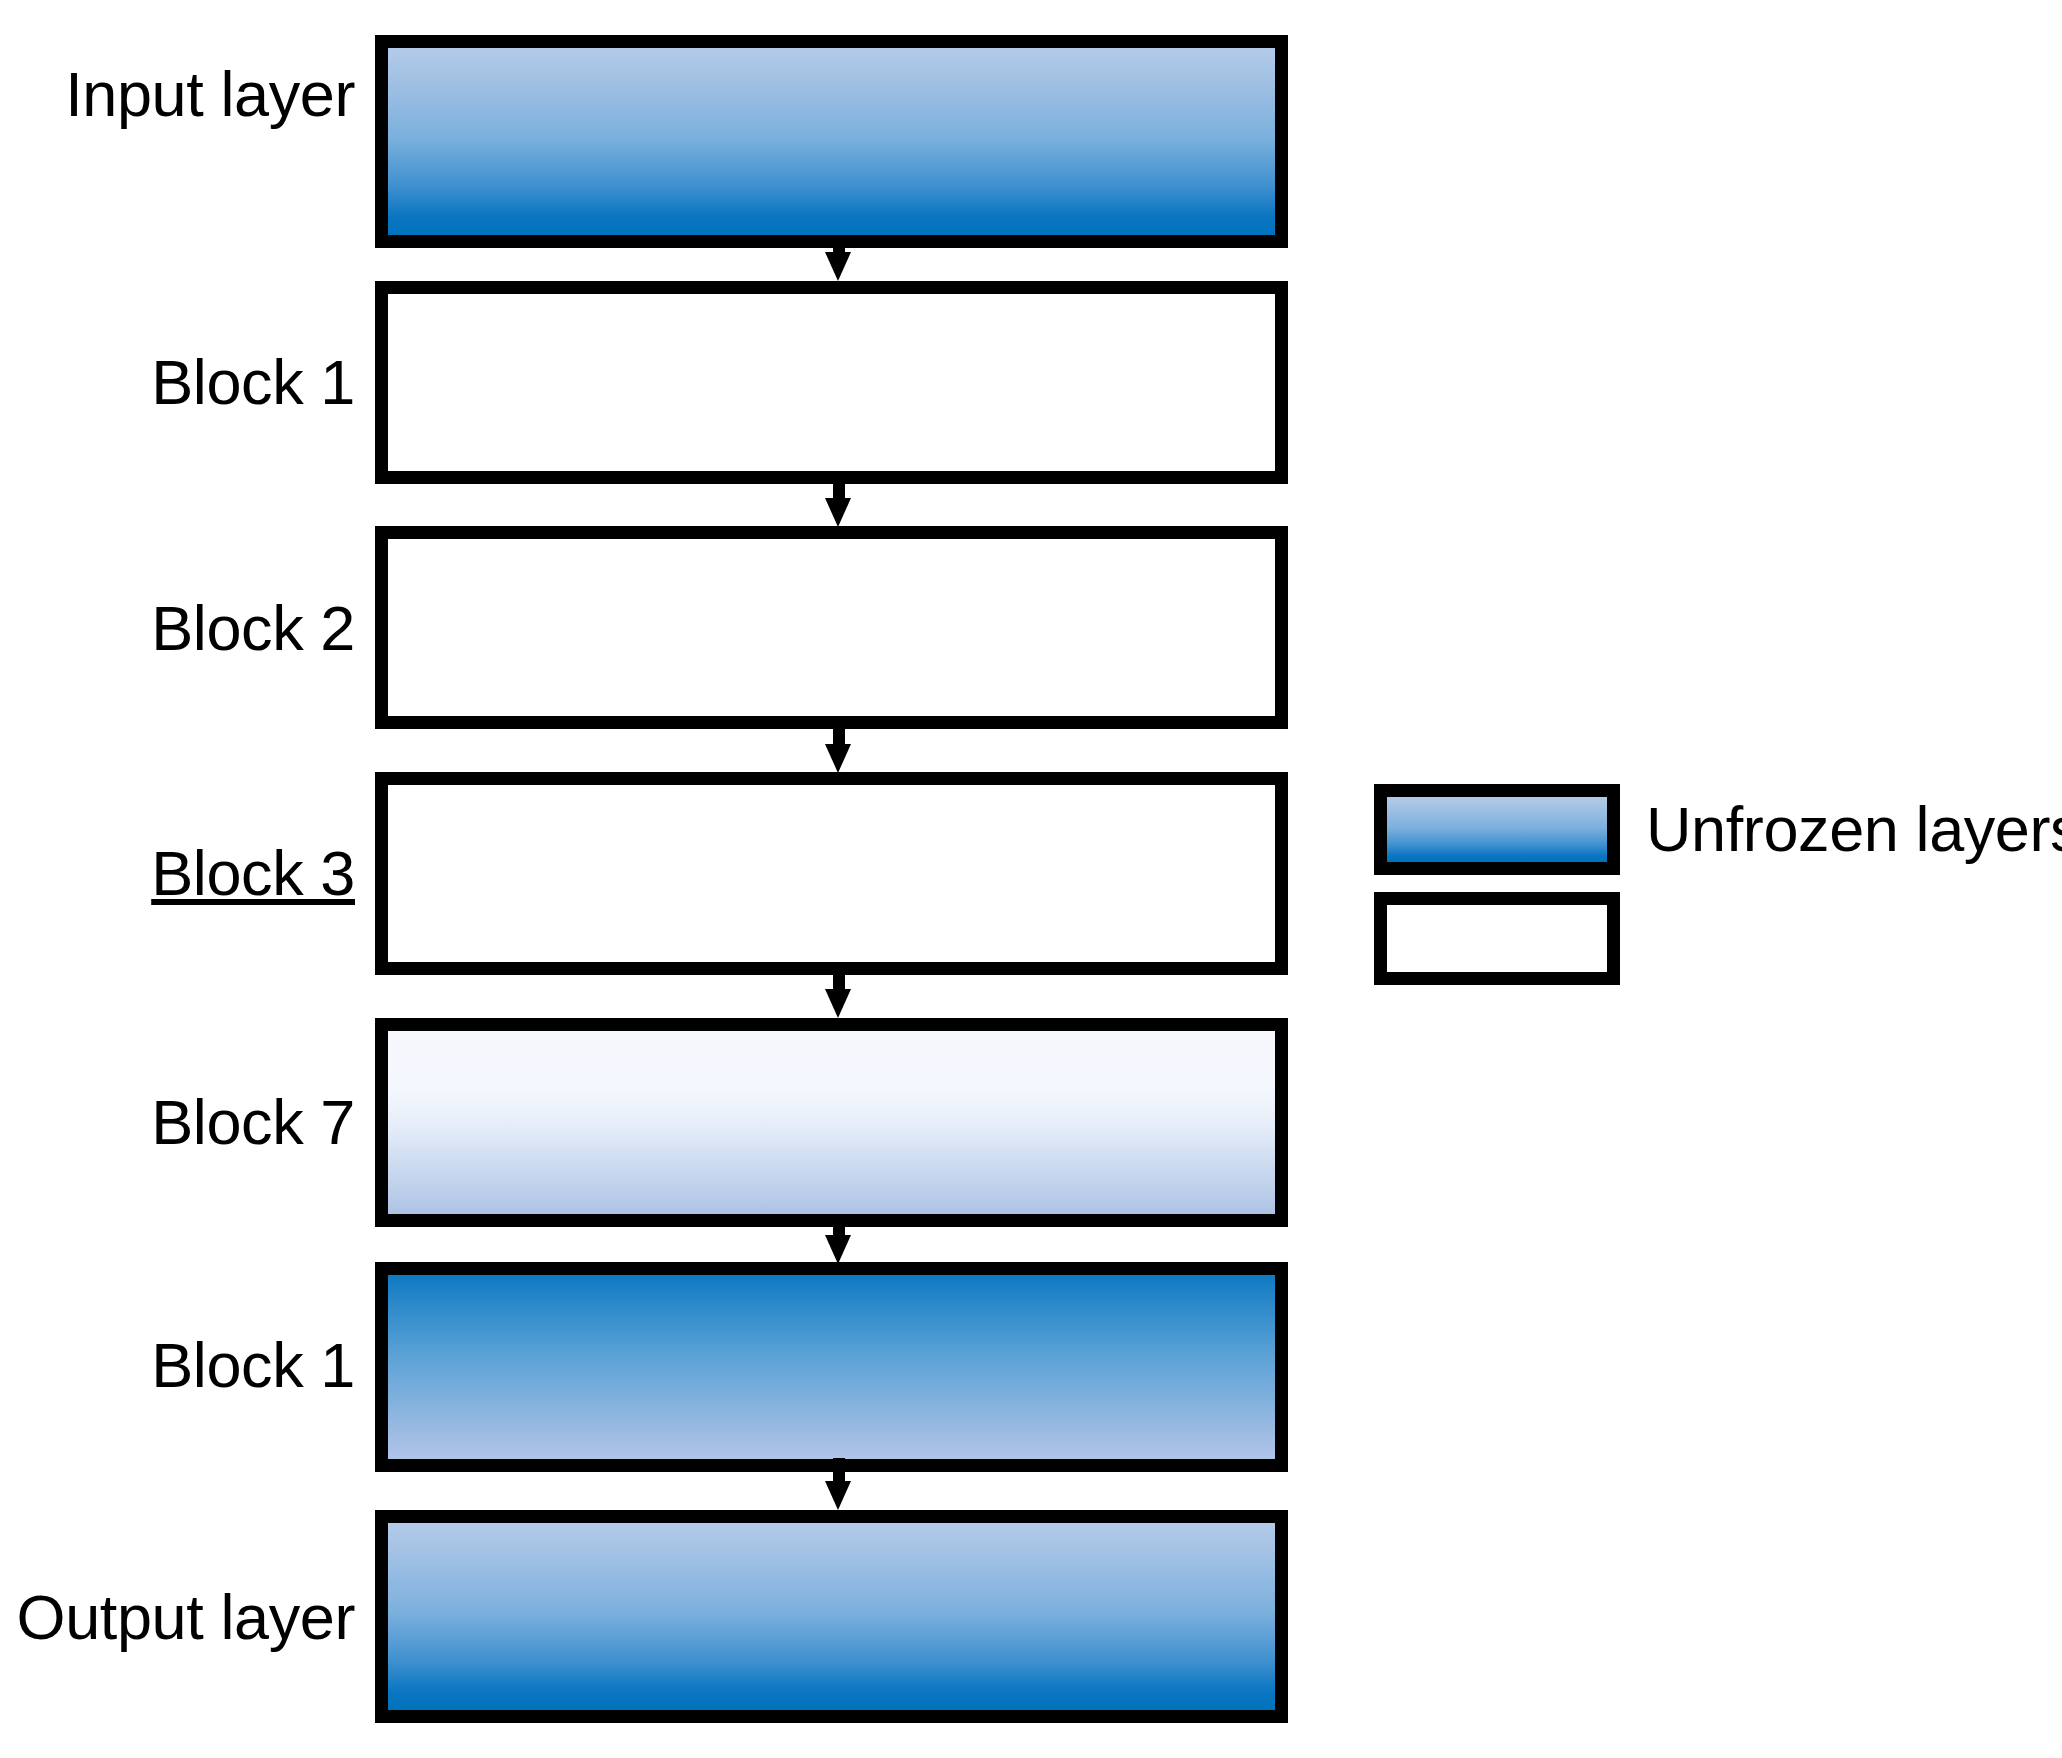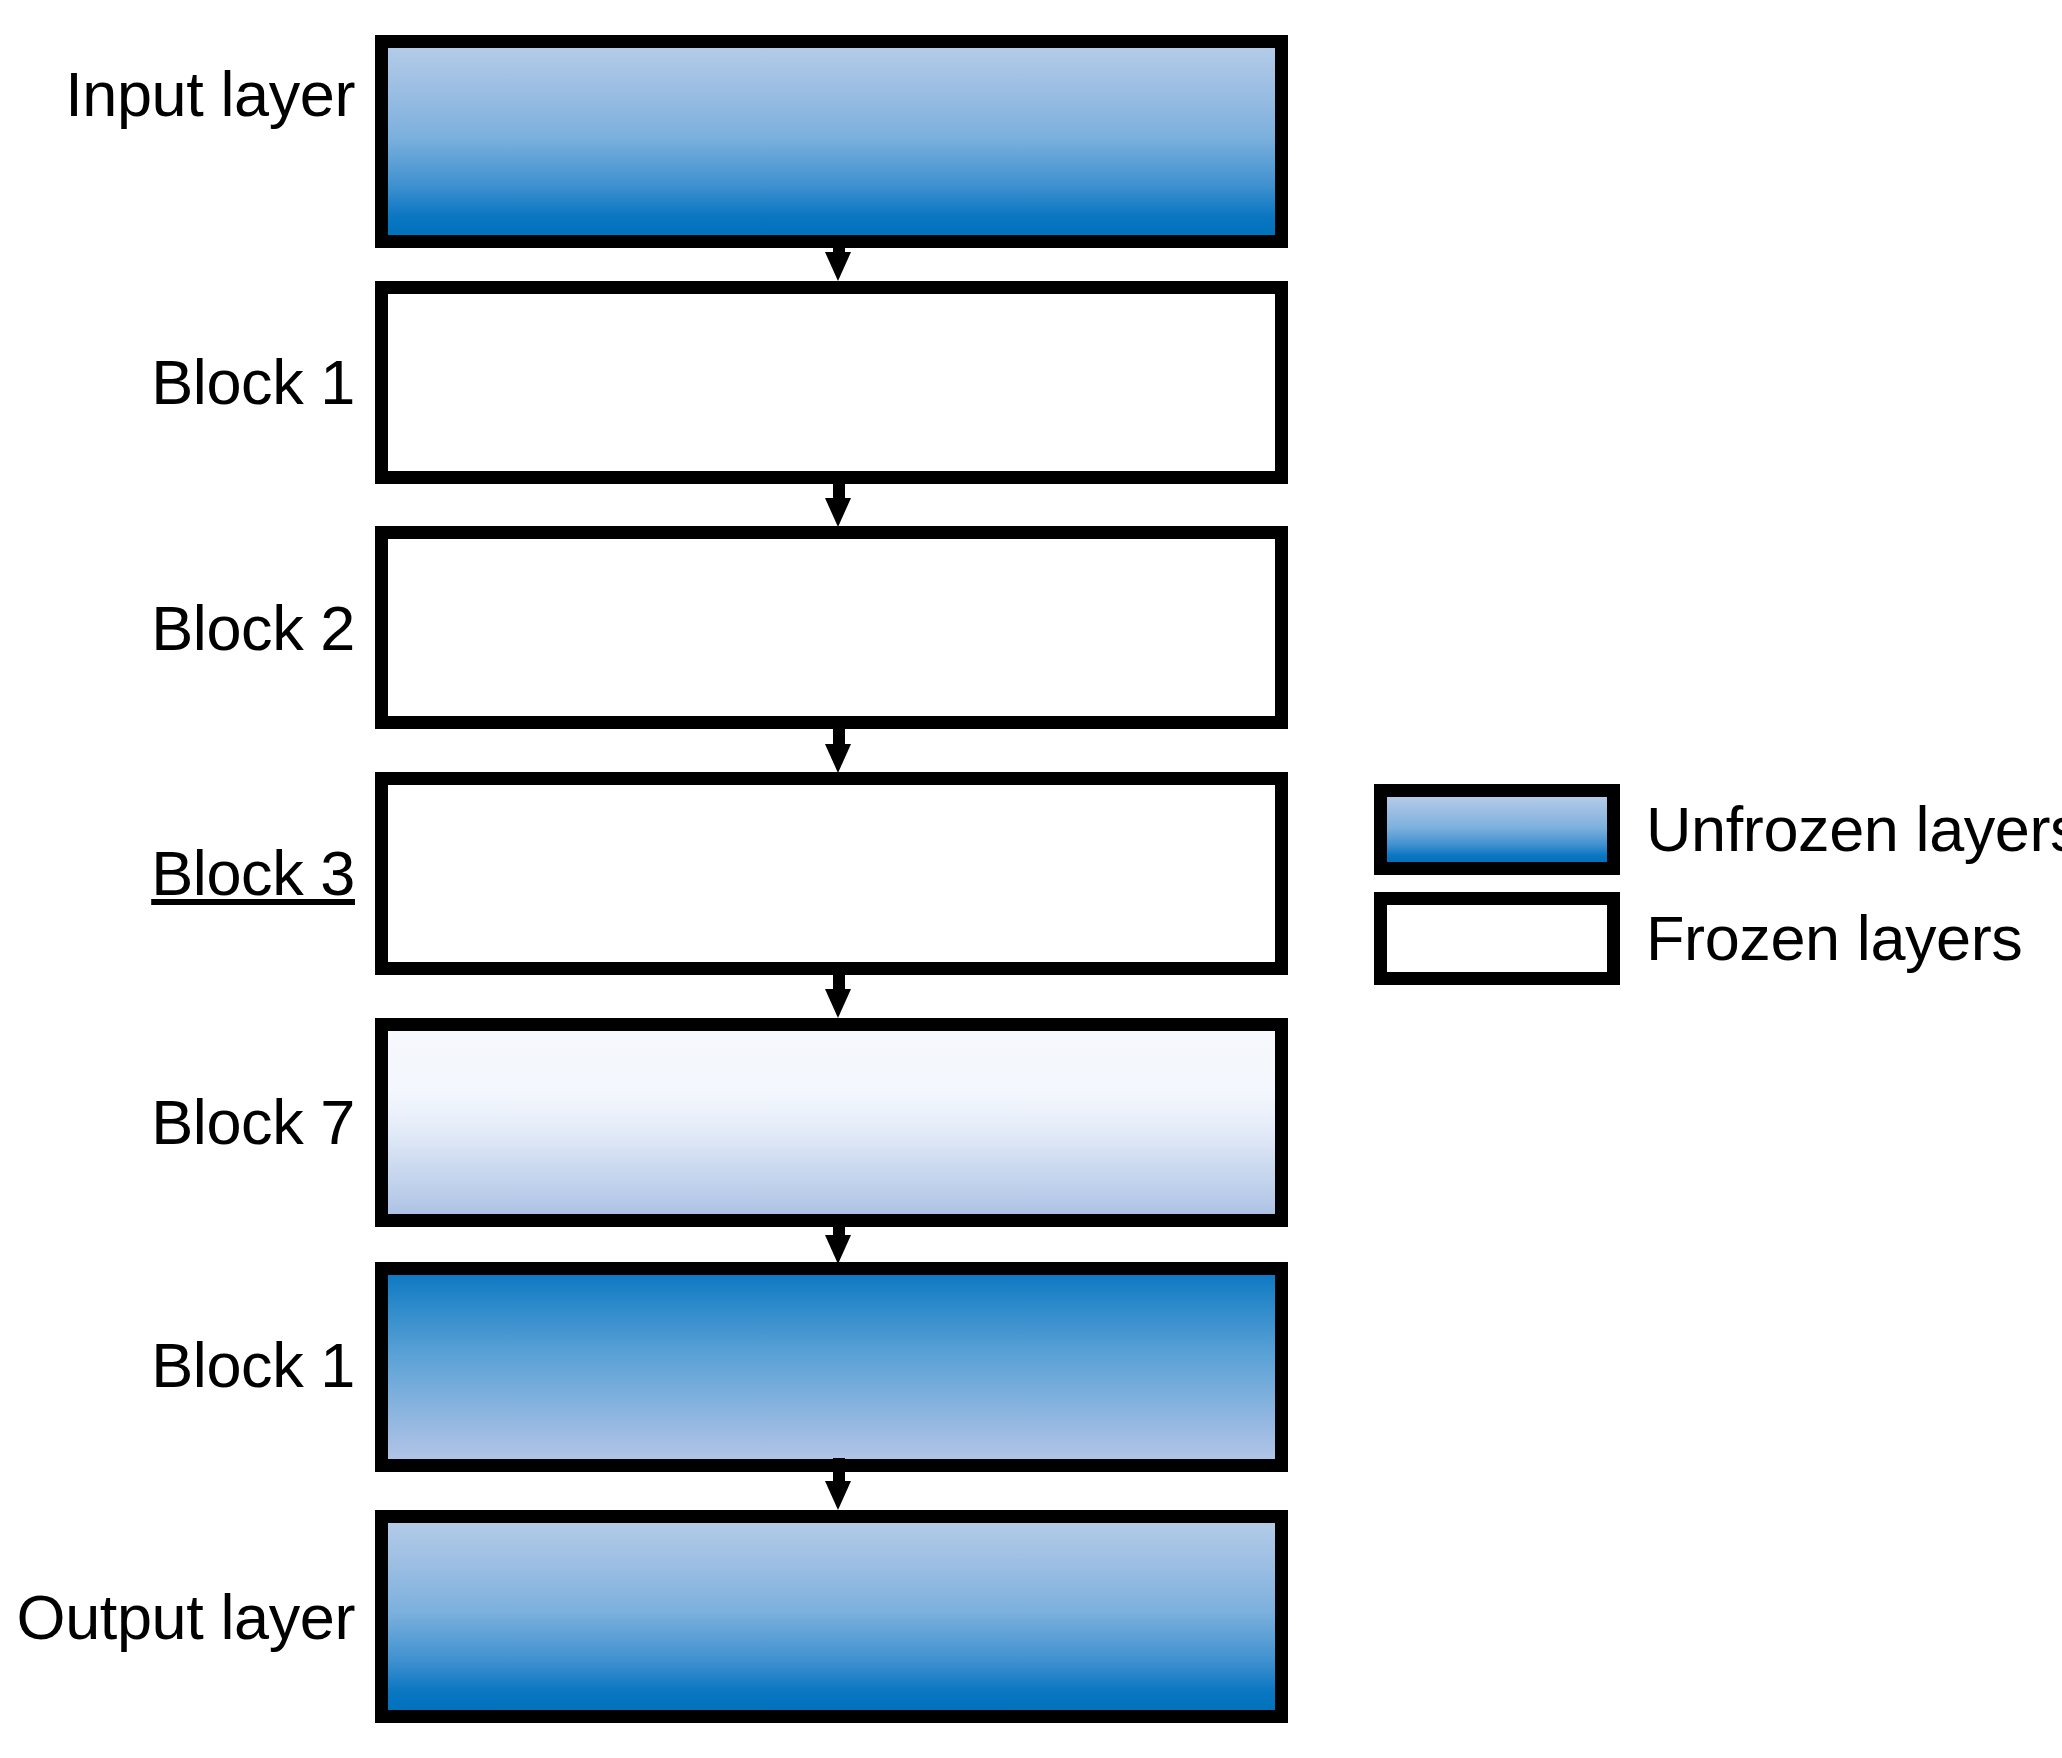--- a/index.html
+++ b/index.html
@@ -213,19 +213,18 @@
       <div class="legend-swatch" style="height:91px;">
         <div class="fill fill-down"></div>
       </div>
       <div class="legend-text">Unfrozen layers</div>
     </div>
 
     <div class="legend-row" style="top:118px;">
       <div class="legend-swatch" style="height:93px;">
         <div class="fill fill-frozen"></div>
       </div>
-      <div class="legend-text">Frozen layers</div>
     </div>
 
   </div>
 
 </div>
 
 
 </body></html>

